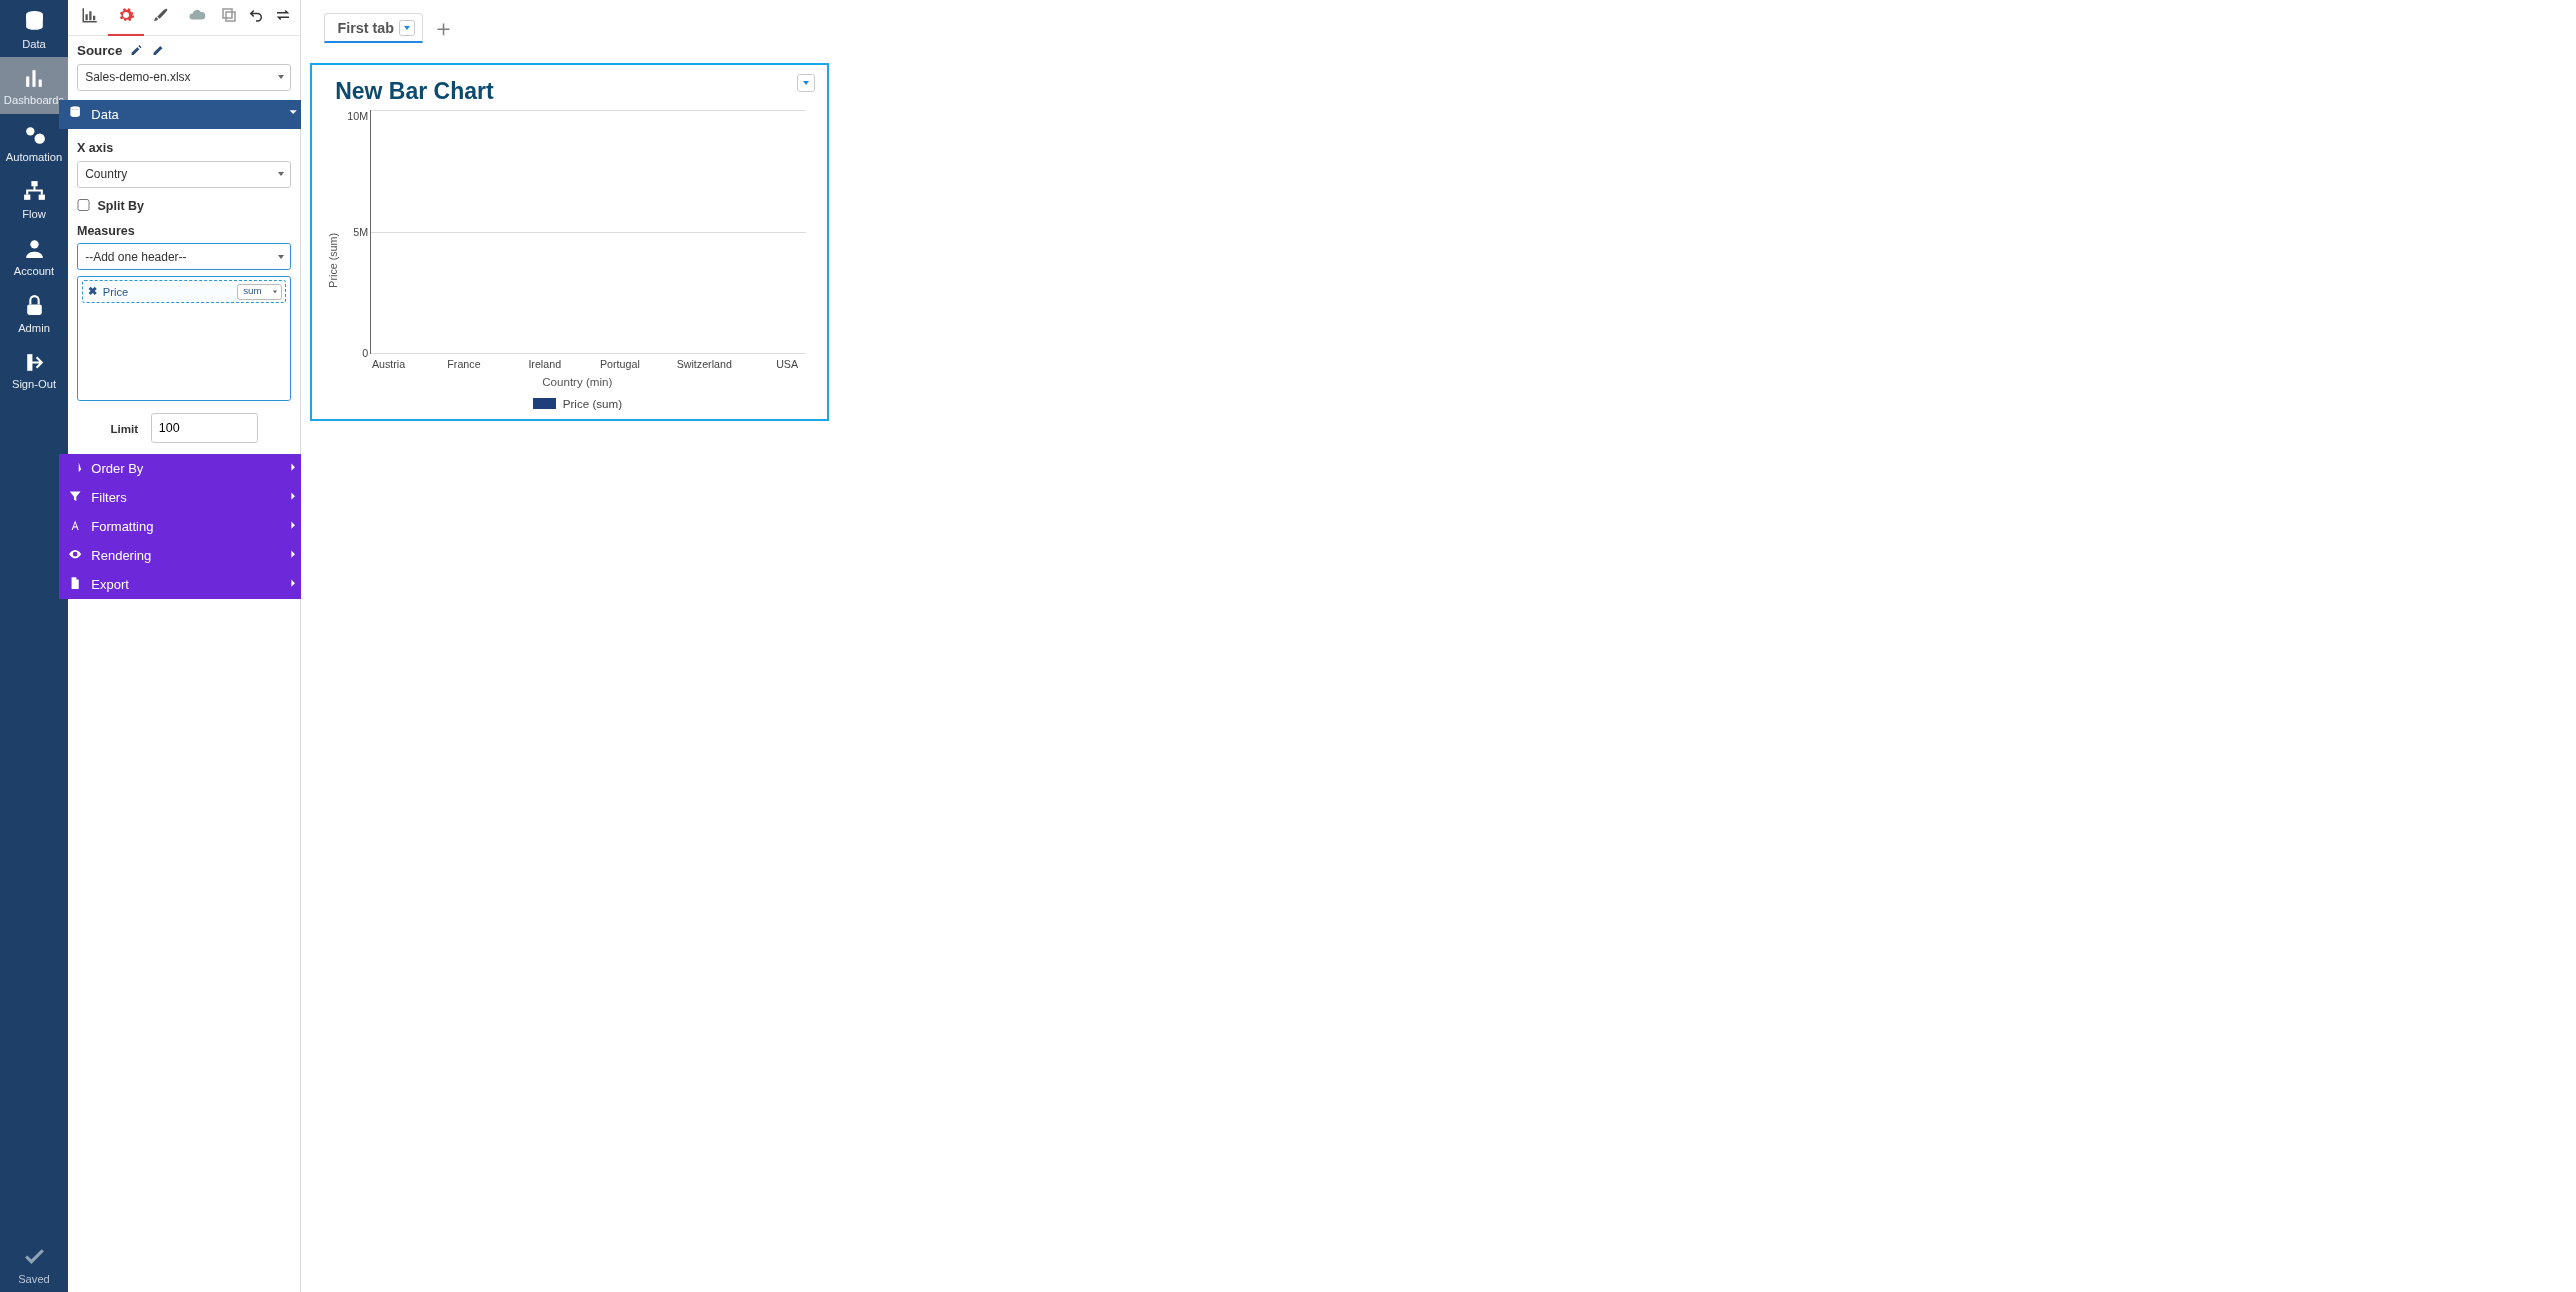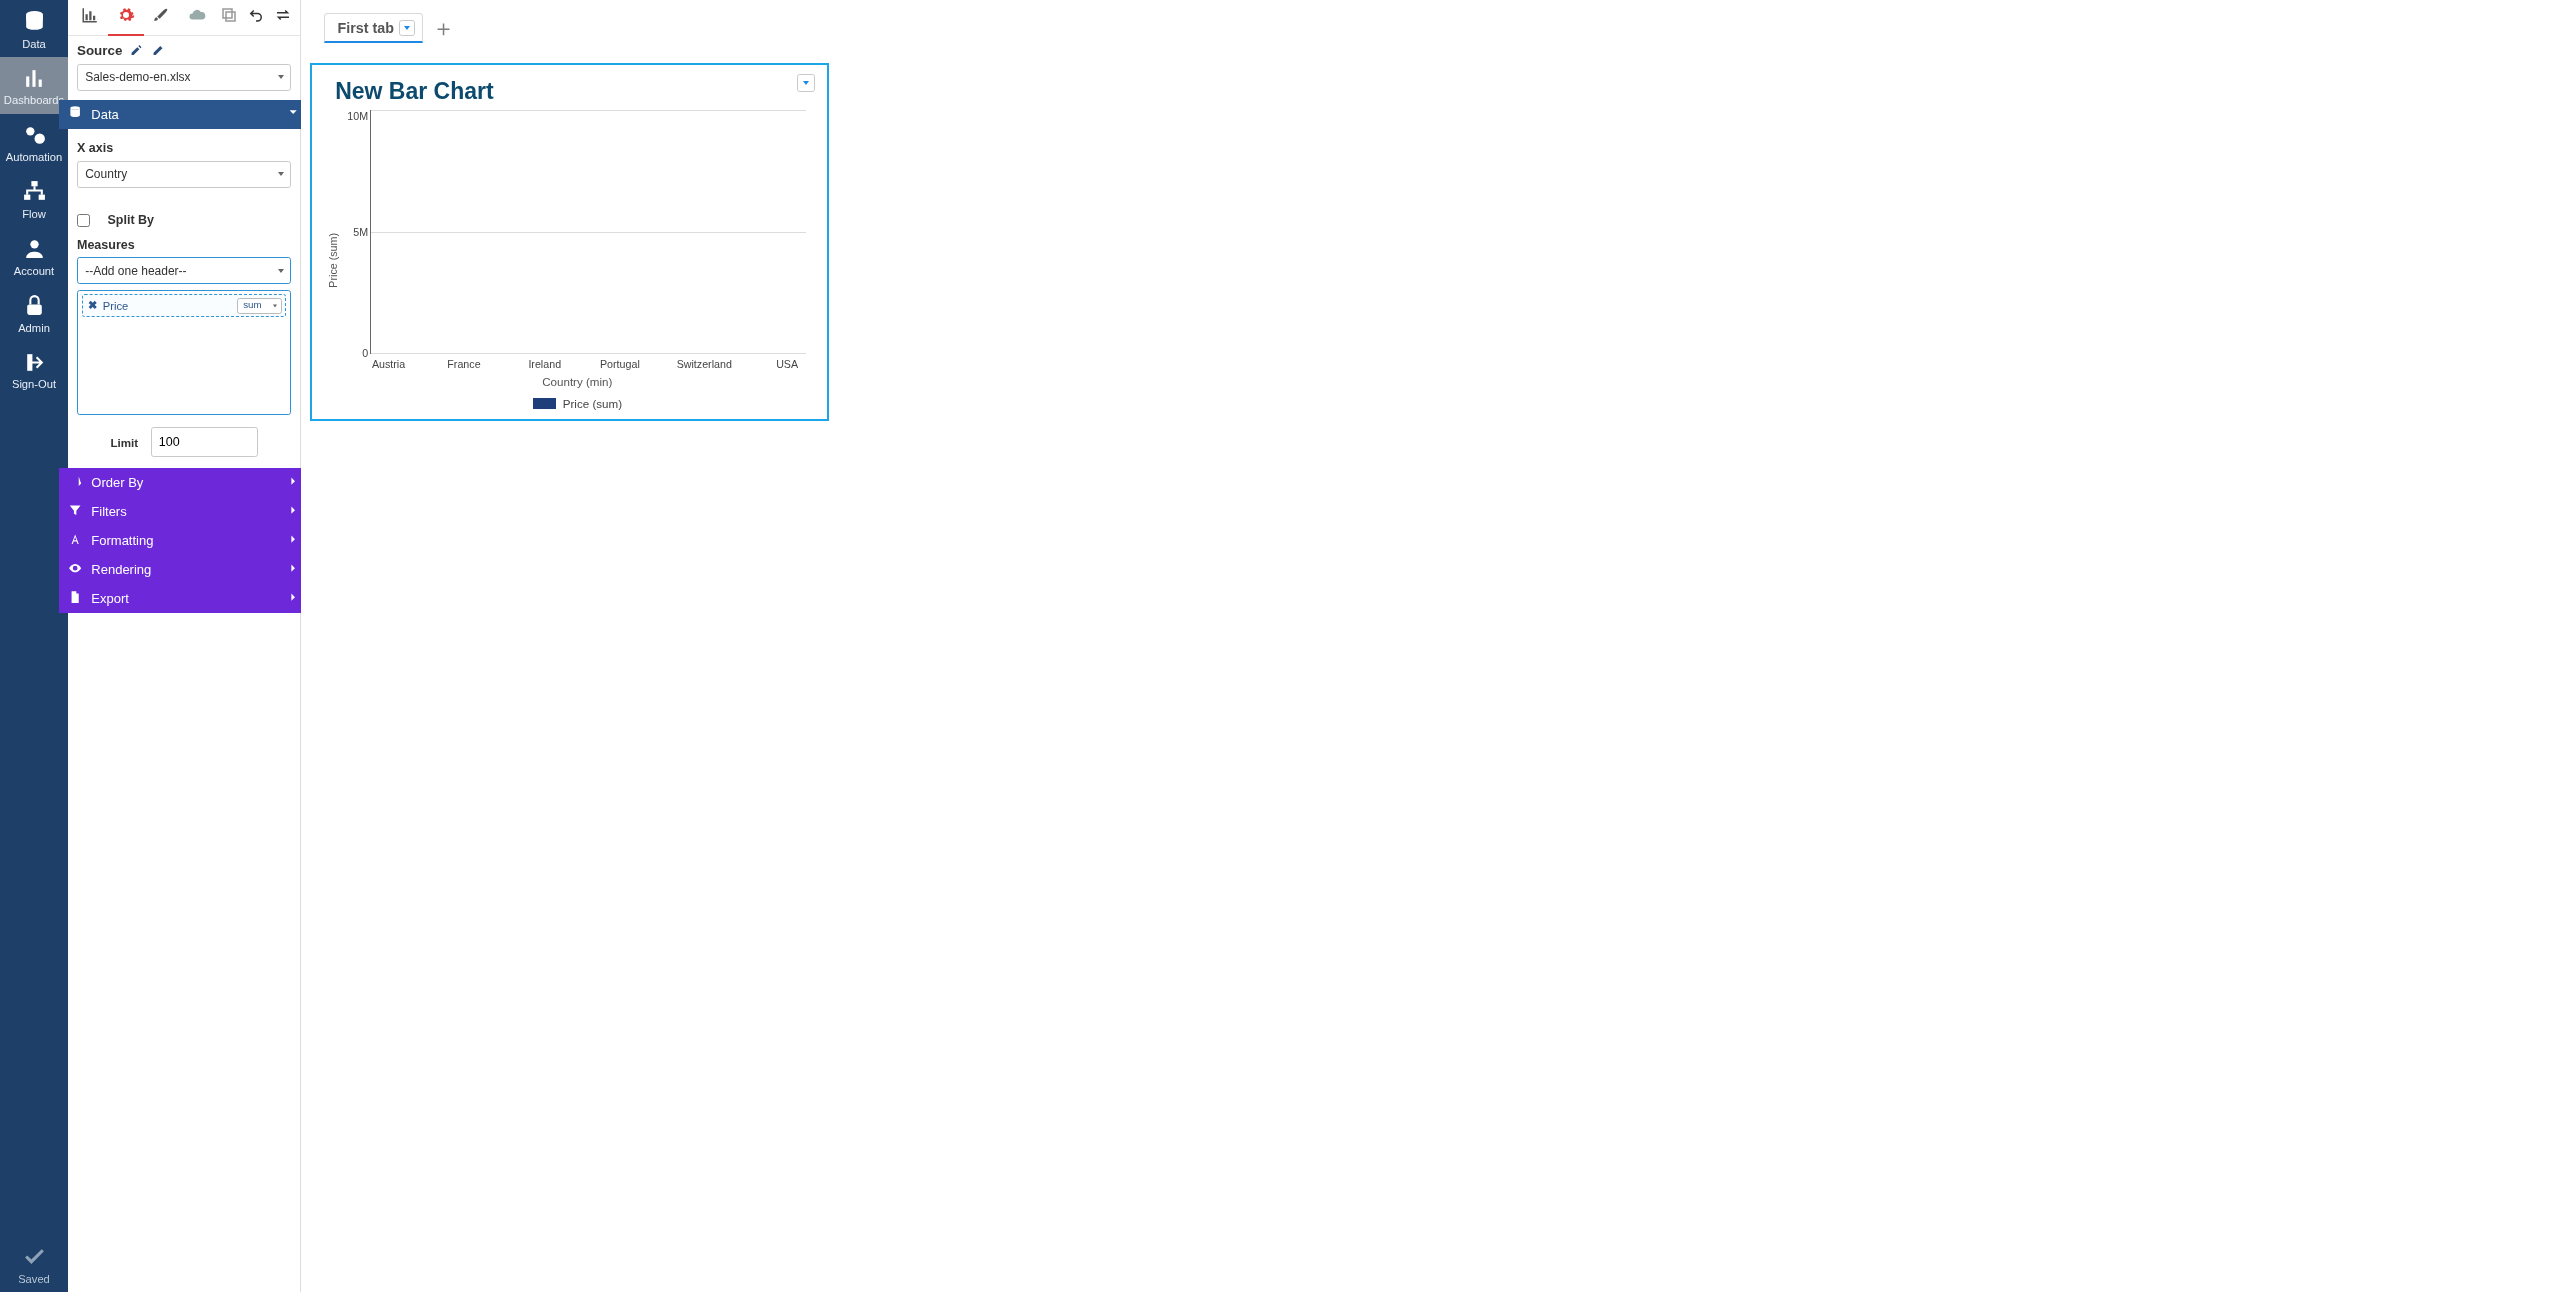--- a/index.html
+++ b/index.html
@@ -74,21 +74,21 @@
     display:flex; align-items:center; padding:0 9px; gap:9px;
     font-size:13px; cursor:pointer; user-select:none;
     margin: 0 -9px;
   }
   .section-band.expanded { background:#2a568d; }
   .section-band .chev { margin-left:auto; }
   .section-band svg{ fill:#fff; width:14.3px;height:14.3px;}
   .section-band.small { height:29px; }
 
   .cfg-label{ font-weight:600; font-size:12.5px; margin-top:5.4px;}
-  .chk-row{ display:flex; align-items:flex-end; gap:18px; font-size:12.5px; font-weight:600; margin-top:20px;}
+  .chk-row{ display:flex; align-items:flex-start; gap:8px; font-size:12.5px; font-weight:600; margin-top:6px;}
   .chk-row input{ width:12.5px;height:12.5px; }
 
   .measures-dropzone{
     border:0.9px solid #2f94d6; border-radius:2.7px; min-height:125px; padding:3.6px;
     display:flex; flex-direction:column; gap:3.6px; background:#fff;
   }
   .chip{
     border:0.9px dashed #2f94d6; border-radius:2.7px; height:23px; padding:0 3.6px 0 5.4px;
     display:flex; align-items:center; gap:5.4px; font-size:11.2px; color:#2a568d; background:#fafdff;
   }

